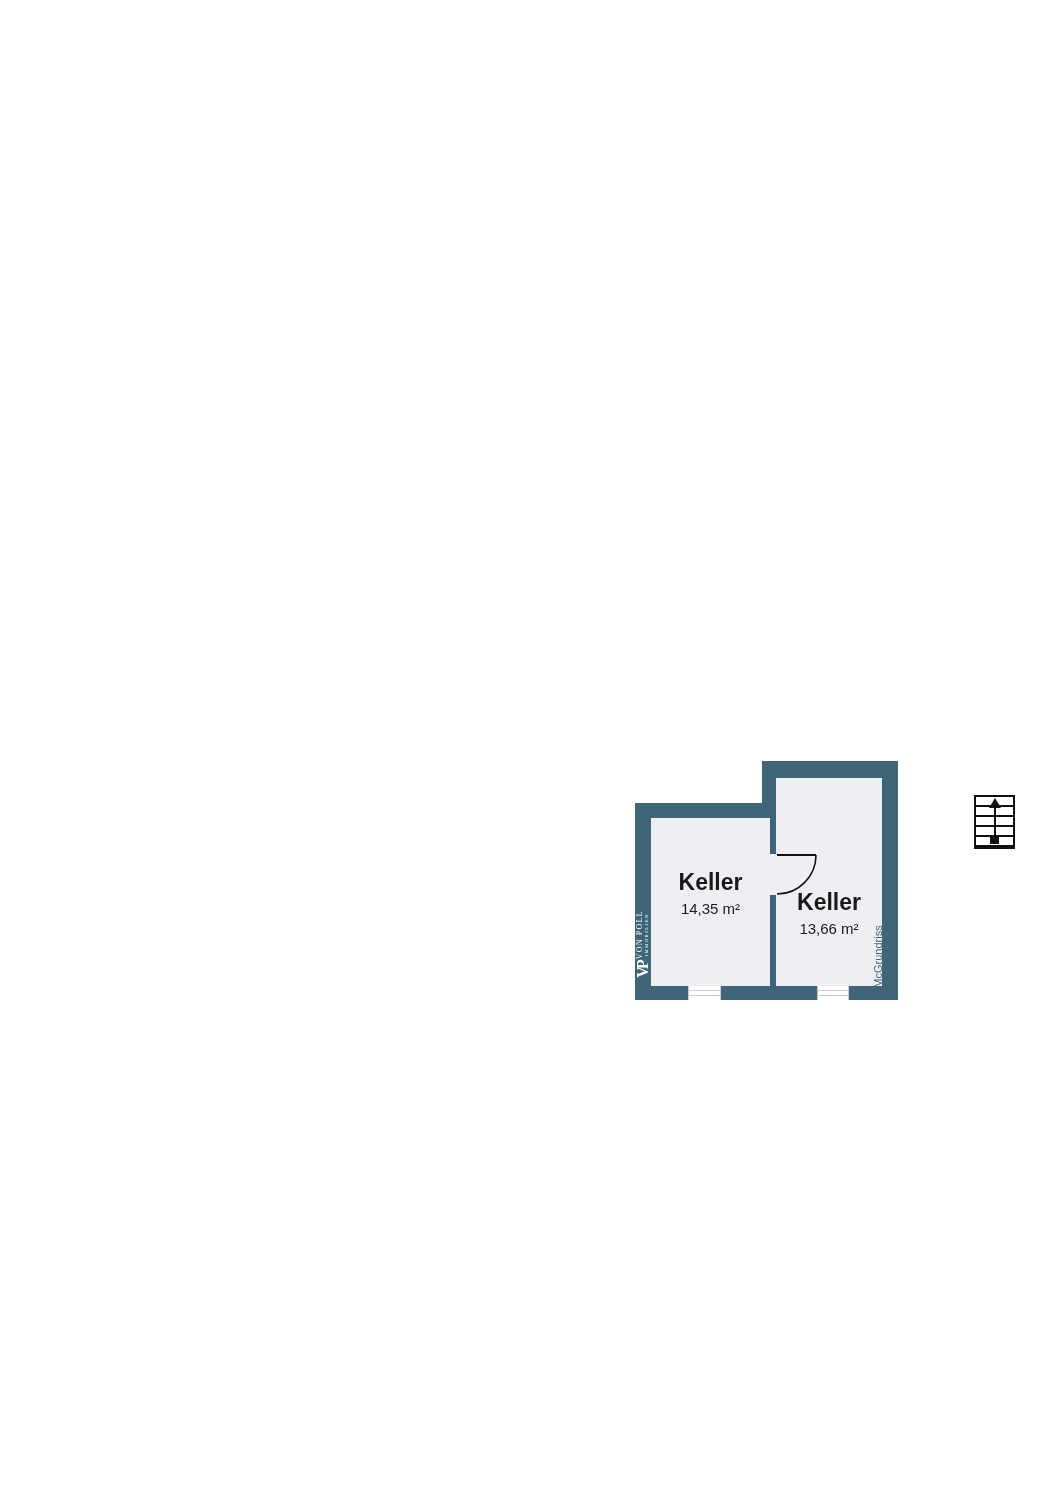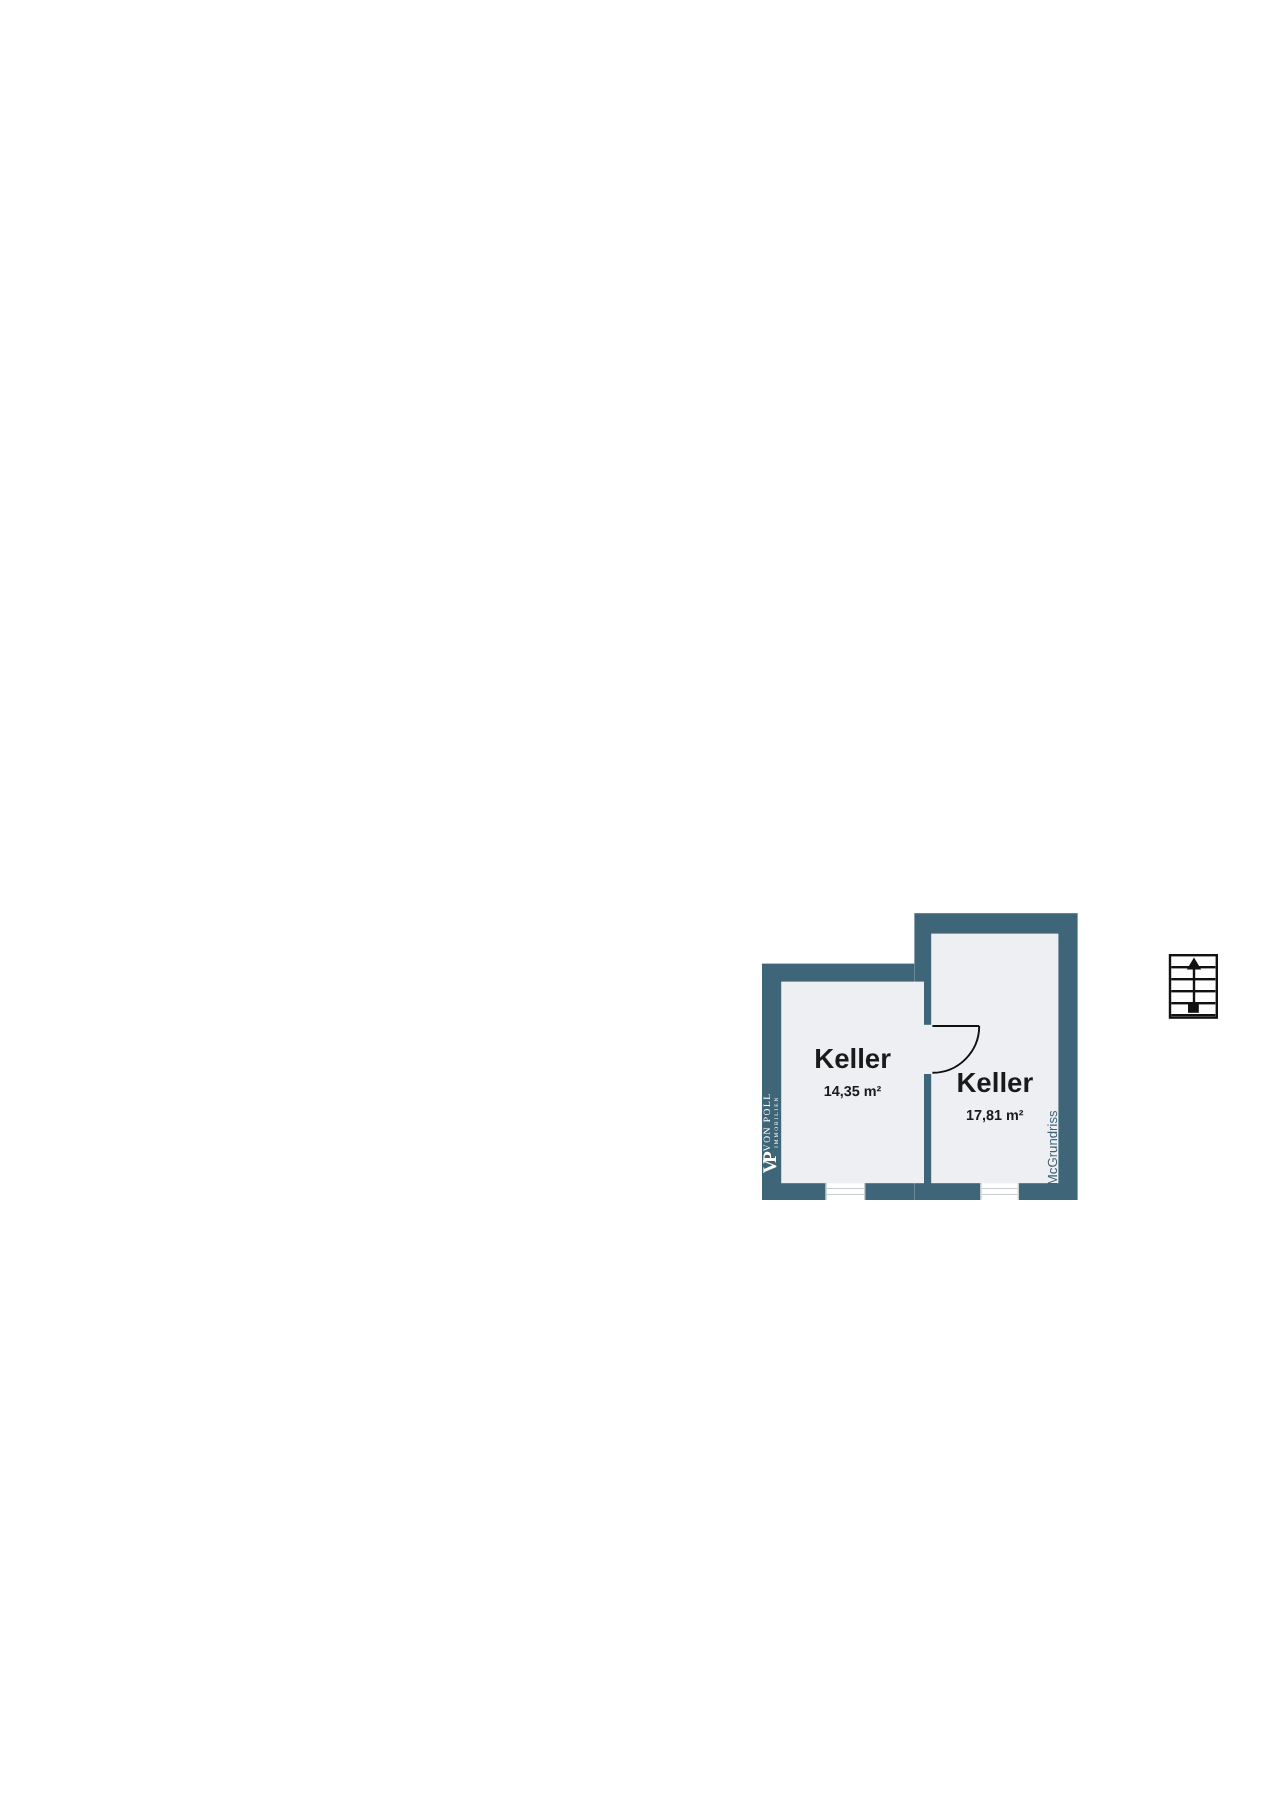--- a/index.html
+++ b/index.html
@@ -21,21 +21,21 @@
   .room-left{left:16px;top:57px;width:119px;height:168px;}
   .room-right{left:141px;top:17px;width:106px;height:208px;}
 
   
   .door-gap{position:absolute;left:134px;top:93px;width:8px;height:41px;background:#edeff3;}
   .door-svg{position:absolute;left:134px;top:88px;width:60px;height:52px;}
 
   
   .room-label{position:absolute;left:0;right:0;text-align:center;color:#1a1a1a;}
   .room-label .name{font-size:23px;font-weight:bold;line-height:25px;}
-  .room-label .area{font-size:12px;font-weight:bold;line-height:22px;margin-top:3px;}
+  .room-label .area{font-size:15px;font-weight:normal;line-height:22px;margin-top:3px;}
   .room-left .room-label{top:52px;}
   .room-right .room-label{top:112px;}
 
   
   .stairs{position:absolute;left:198px;top:17px;width:41px;height:54px;background:#ffffff;
     border:2.5px solid #111;box-sizing:border-box;display:flex;flex-direction:column;}
   .tread{flex:1;border-bottom:2px solid #111;}
   .tread:last-child{border-bottom:none;}
   .stair-line{position:absolute;left:50%;top:7px;bottom:6px;width:2px;margin-left:-1px;background:#111;}
   .stair-arrow{position:absolute;left:50%;top:1px;margin-left:-6px;width:0;height:0;
@@ -75,21 +75,21 @@
     <div class="room room-left">
       <div class="room-label">
         <div class="name">Keller</div>
         <div class="area">14,35 m²</div>
       </div>
     </div>
 
     <div class="room room-right">
       <div class="room-label">
         <div class="name">Keller</div>
-        <div class="area">17,81 m²</div>
+        <div class="area">13,66 m²</div>
       </div>
 
       <div class="stairs">
         <div class="tread"></div>
         <div class="tread"></div>
         <div class="tread"></div>
         <div class="tread"></div>
         <div class="tread"></div>
         <div class="stair-line"></div>
         <div class="stair-arrow"></div>

